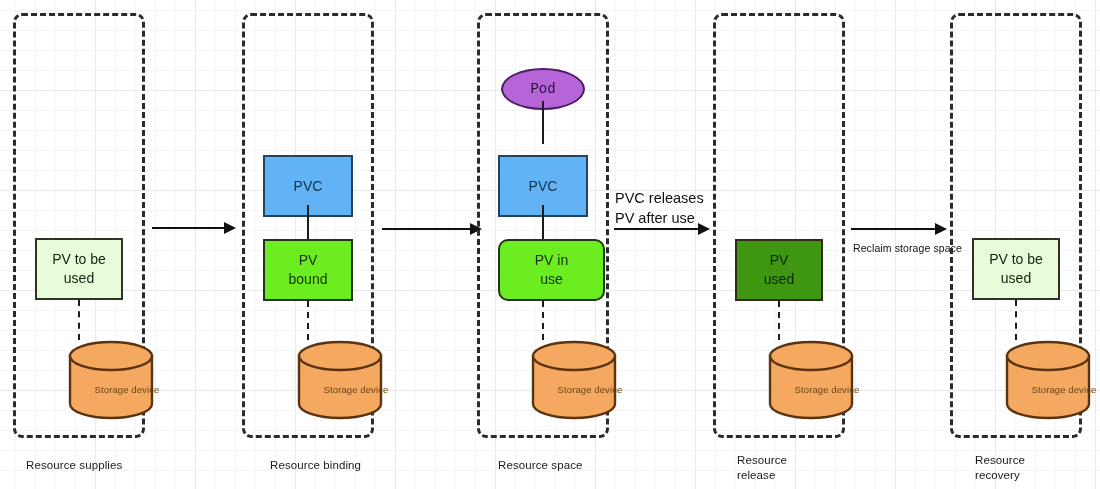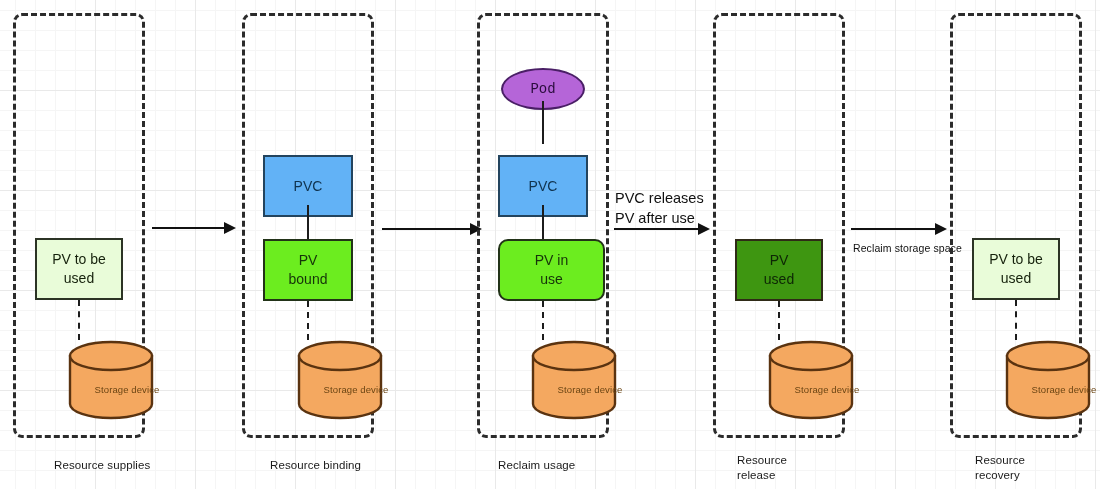--- a/index.html
+++ b/index.html
@@ -162,21 +162,21 @@
   <div class="conn-dashed" style="left:78px; top:300px; height:40px;"></div>
 
   <div class="cylinder" style="left:36px; top:340px; width:86px; height:80px;">
     <svg width="86" height="80" viewBox="0 0 86 80">
       <path d="M2,16 L2,64 A41,14 0 0 0 84,64 L84,16 Z" fill="#f4a860" stroke="#5a3310" stroke-width="2.4"></path>
       <ellipse cx="43" cy="16" rx="41" ry="14" fill="#f4a860" stroke="#5a3310" stroke-width="2.4"></ellipse>
     </svg>
     <div class="cyl-label" style="top:44px;">Storage device</div>
   </div>
 
-  <div class="stage-caption" style="left:54px; top:458px; width:120px;">Resource supplies</div>
+  <div class="stage-caption" style="left:26px; top:458px; width:120px;">Resource supplies</div>
 
   <div class="flow-arrow-line" style="left:152px; top:227px; width:74px;"></div>
   <div class="flow-arrow-head" style="left:224px; top:222px;"></div>
 
   <div class="stage-box" style="left:242px; top:13px; width:132px; height:425px;"></div>
 
   <div class="node node-pvc" style="left:263px; top:143px; width:90px; height:62px;">PVC</div>
 
   <div class="conn-solid" style="left:307px; top:205px; height:34px;"></div>
 
@@ -214,21 +214,21 @@
   <div class="conn-dashed" style="left:542px; top:301px; height:39px;"></div>
 
   <div class="cylinder" style="left:499px; top:340px; width:86px; height:80px;">
     <svg width="86" height="80" viewBox="0 0 86 80">
       <path d="M2,16 L2,64 A41,14 0 0 0 84,64 L84,16 Z" fill="#f4a860" stroke="#5a3310" stroke-width="2.4"></path>
       <ellipse cx="43" cy="16" rx="41" ry="14" fill="#f4a860" stroke="#5a3310" stroke-width="2.4"></ellipse>
     </svg>
     <div class="cyl-label" style="top:44px;">Storage device</div>
   </div>
 
-  <div class="stage-caption" style="left:498px; top:458px; width:120px;">Reclaim usage</div>
+  <div class="stage-caption" style="left:498px; top:458px; width:120px;">Resource space</div>
 
   <div class="flow-label" style="left:615px; top:188px; width:130px;">PVC releases
 PV after use</div>
   <div class="flow-arrow-line" style="left:614px; top:228px; width:86px;"></div>
   <div class="flow-arrow-head" style="left:698px; top:223px;"></div>
 
   <div class="stage-box" style="left:713px; top:13px; width:132px; height:425px;"></div>
 
   <div class="node node-pv-dark" style="left:735px; top:239px; width:88px; height:62px;">PV
 used</div>

